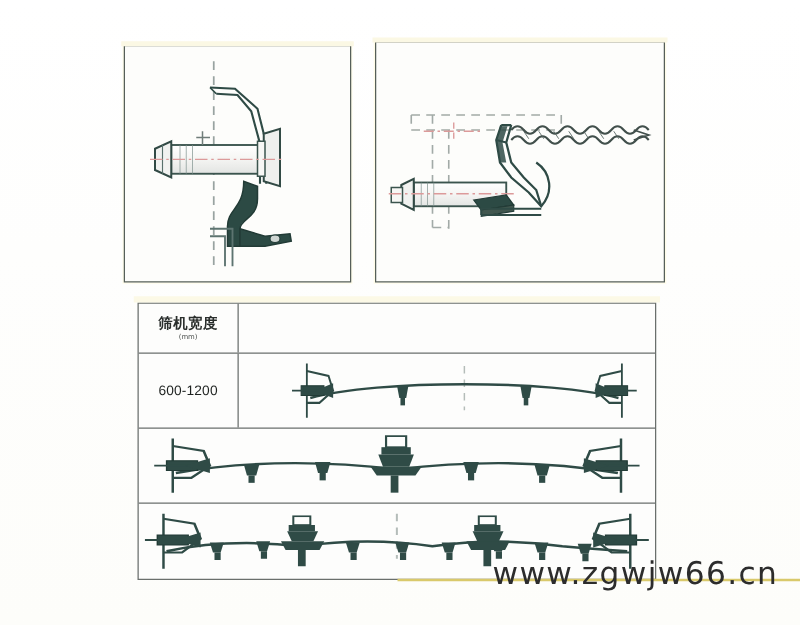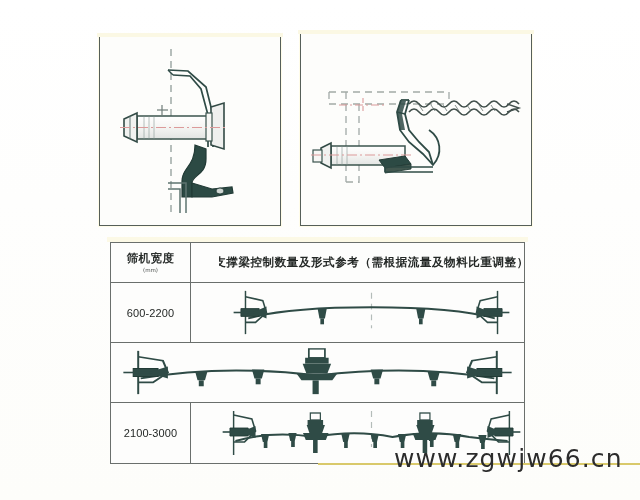--- a/index.html
+++ b/index.html
@@ -247,28 +247,25 @@
     </svg>
   </div>
 
   <div class="spec-table">
 
     <div class="tbl-row" id="tbl-header-row">
       <div class="cell-width">
         <div class="hdr-cn">筛机宽度</div>
         <div class="hdr-unit">(mm)</div>
       </div>
-      <div class="cell-desc">
-        <div class="hdr-desc">支撑梁控制数量及形式参考（需根据流量及物料比重调整）</div>
-      </div>
     </div>
 
     <div class="tbl-row tbl-body-row">
       <div class="cell-width">
-        <div class="row-label">600-2200</div>
+        <div class="row-label">600-1200</div>
       </div>
       <div class="cell-desc">
         <svg class="beam-svg" viewBox="0 0 334 60" preserveAspectRatio="none" xmlns="http://www.w3.org/2000/svg">
 
           <line x1="167" y1="10" x2="167" y2="46" stroke="#b4bcb9" stroke-width="1.3" stroke-dasharray="6 5"></line>
 
           <path d="M32 36 C90 21 244 21 302 36" fill="none" stroke="#2f4b46" stroke-width="2"></path>
 
           <g>
             <line x1="29" y1="8" x2="29" y2="52" stroke="#2f4b46" stroke-width="1.6"></line>
@@ -342,23 +339,20 @@
             <rect x="157" y="15" width="19" height="6" fill="#2f4b46"></rect>
             <path d="M155 21 L178 21 L175 31 L158 31 Z" fill="#2f4b46"></path>
             <path d="M150 31 L183 31 L179 38 L154 38 Z" fill="#2f4b46"></path>
             <rect x="163" y="38" width="5" height="14" fill="#2f4b46"></rect>
           </g>
         </svg>
       </div>
     </div>
 
     <div class="tbl-row tbl-body-row">
-      <div class="cell-width">
-        <div class="row-label">2100-3000</div>
-      </div>
       <div class="cell-desc">
         <svg class="beam-svg" viewBox="0 0 334 60" preserveAspectRatio="none" xmlns="http://www.w3.org/2000/svg">
 
           <line x1="167" y1="8" x2="167" y2="44" stroke="#b4bcb9" stroke-width="1.3" stroke-dasharray="6 5"></line>
 
           <path d="M18 38 C48 30 76 30 105 34 C134 29 162 29 190 34
                    C218 29 246 29 274 34 C292 36 304 37 316 38" fill="none" stroke="#2f4b46" stroke-width="2"></path>
 
           <g>
             <line x1="16" y1="8" x2="16" y2="52" stroke="#2f4b46" stroke-width="1.6"></line>

